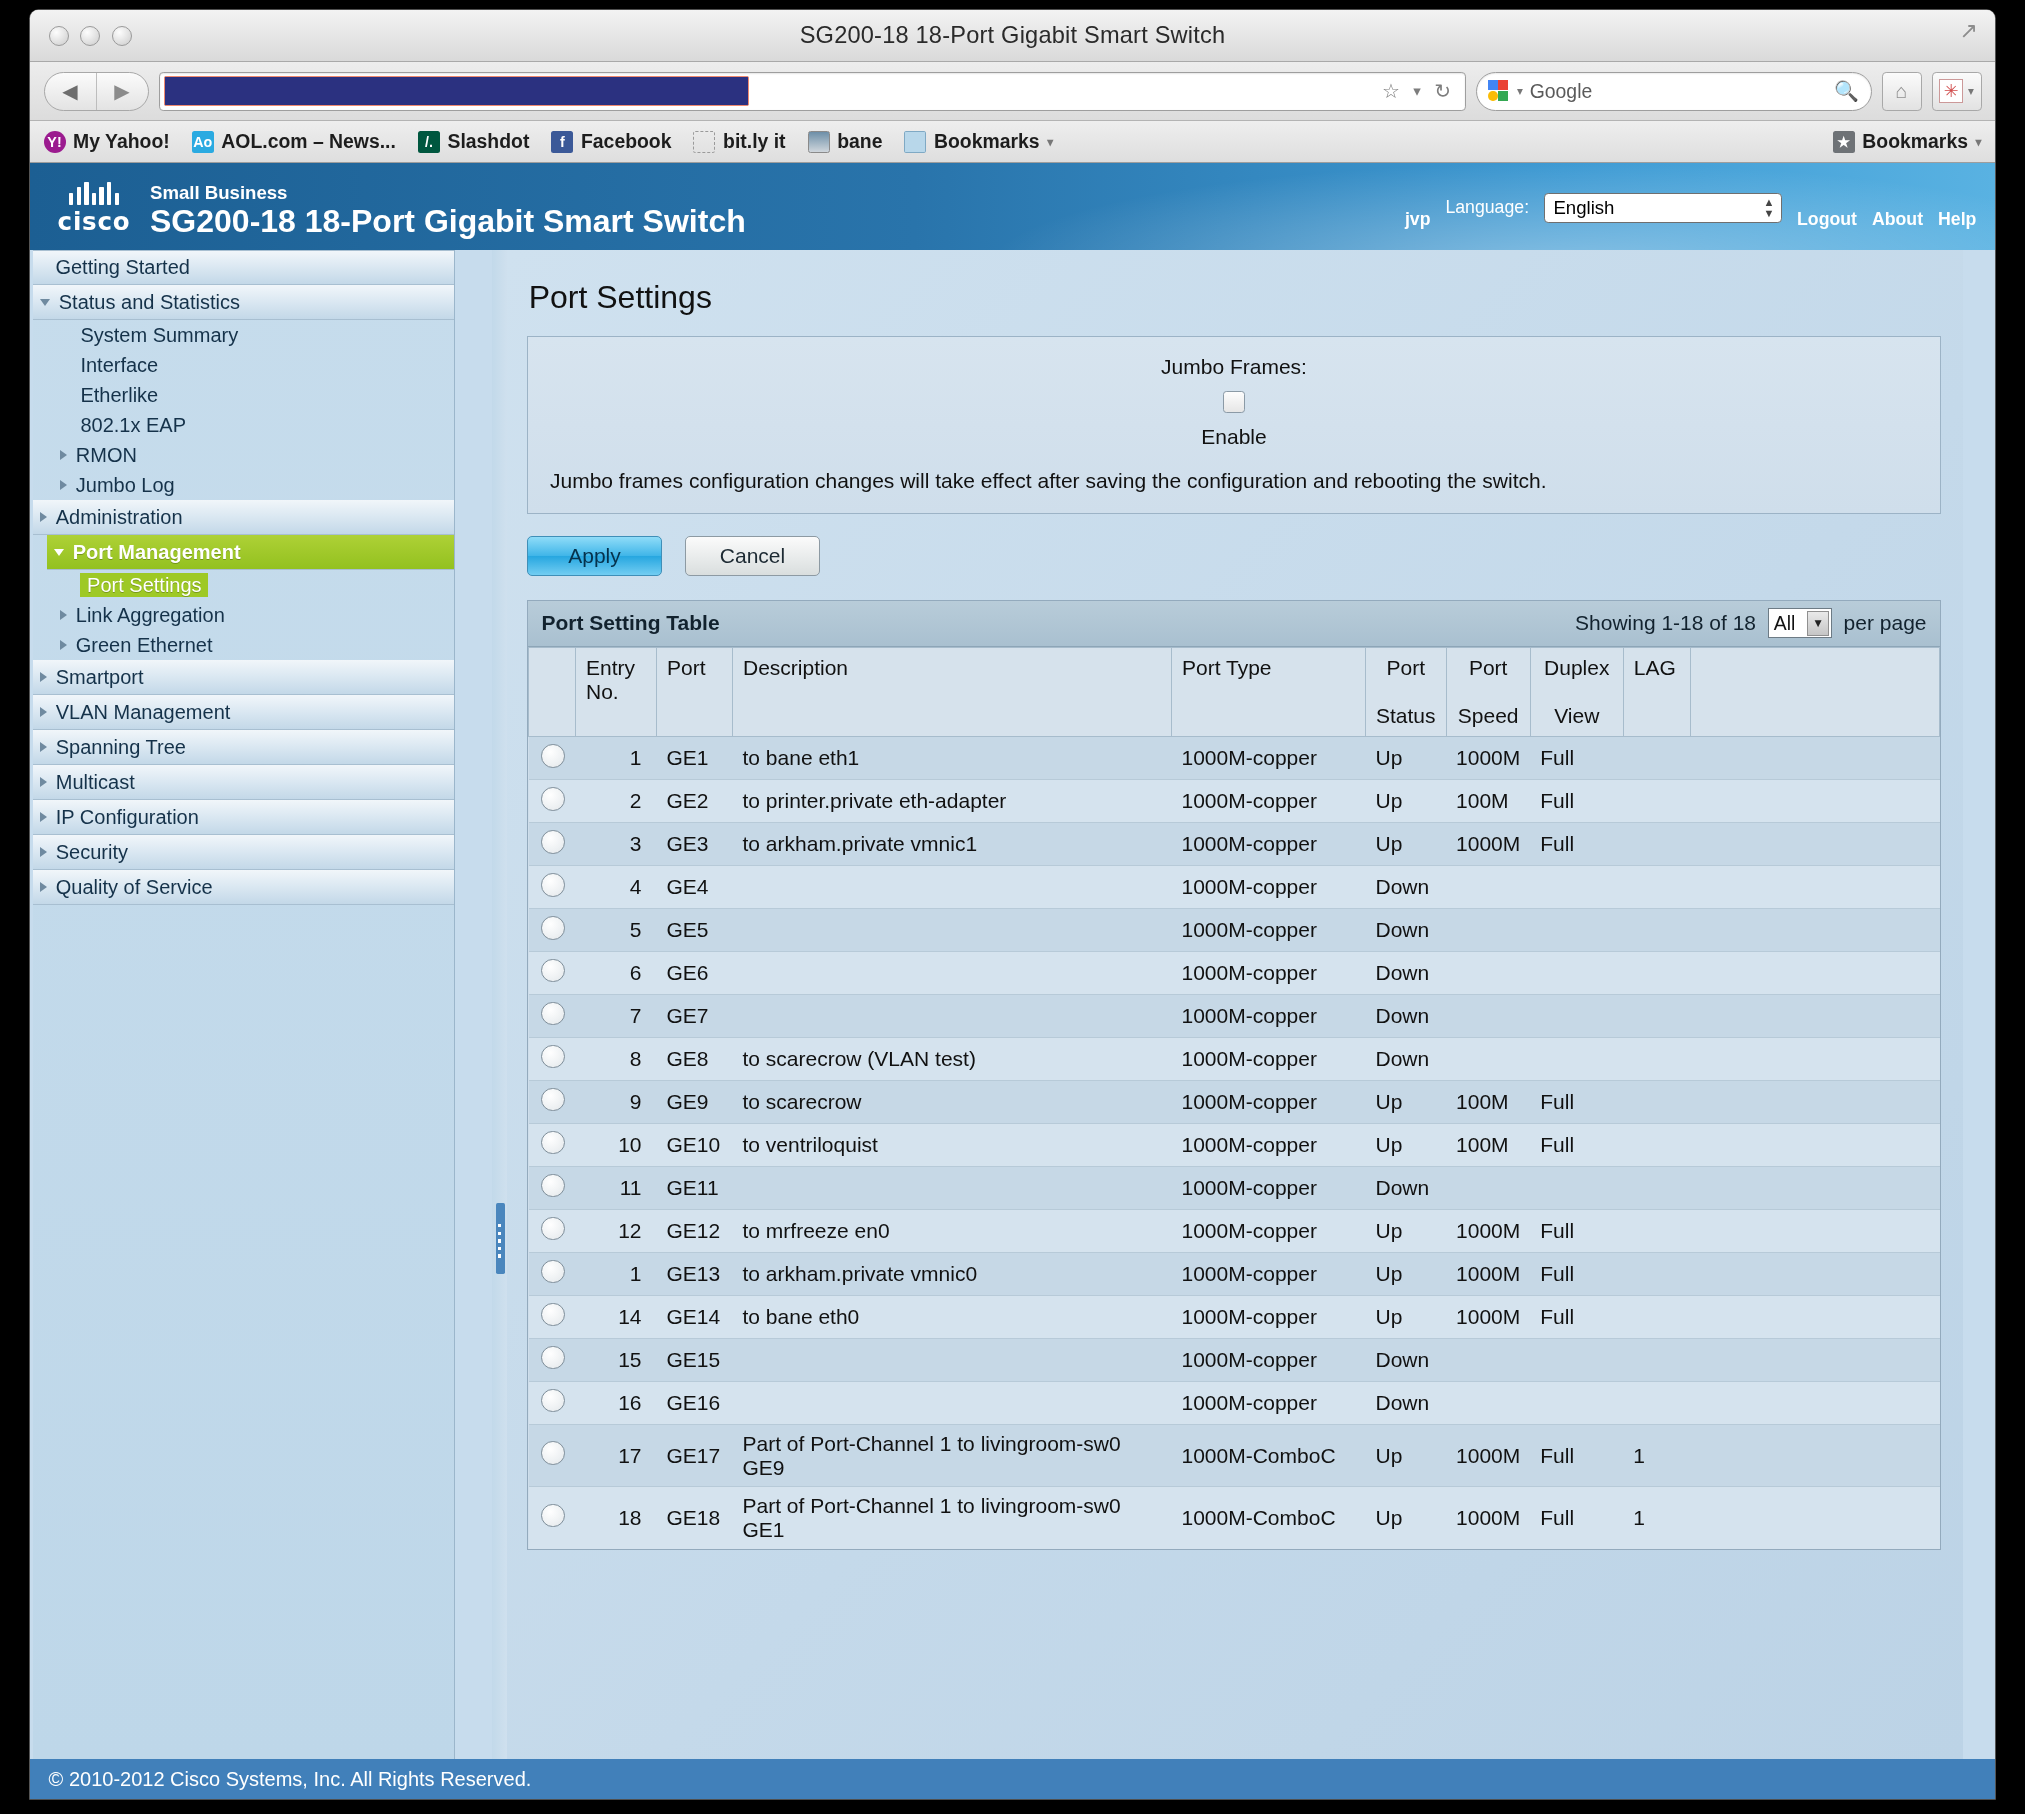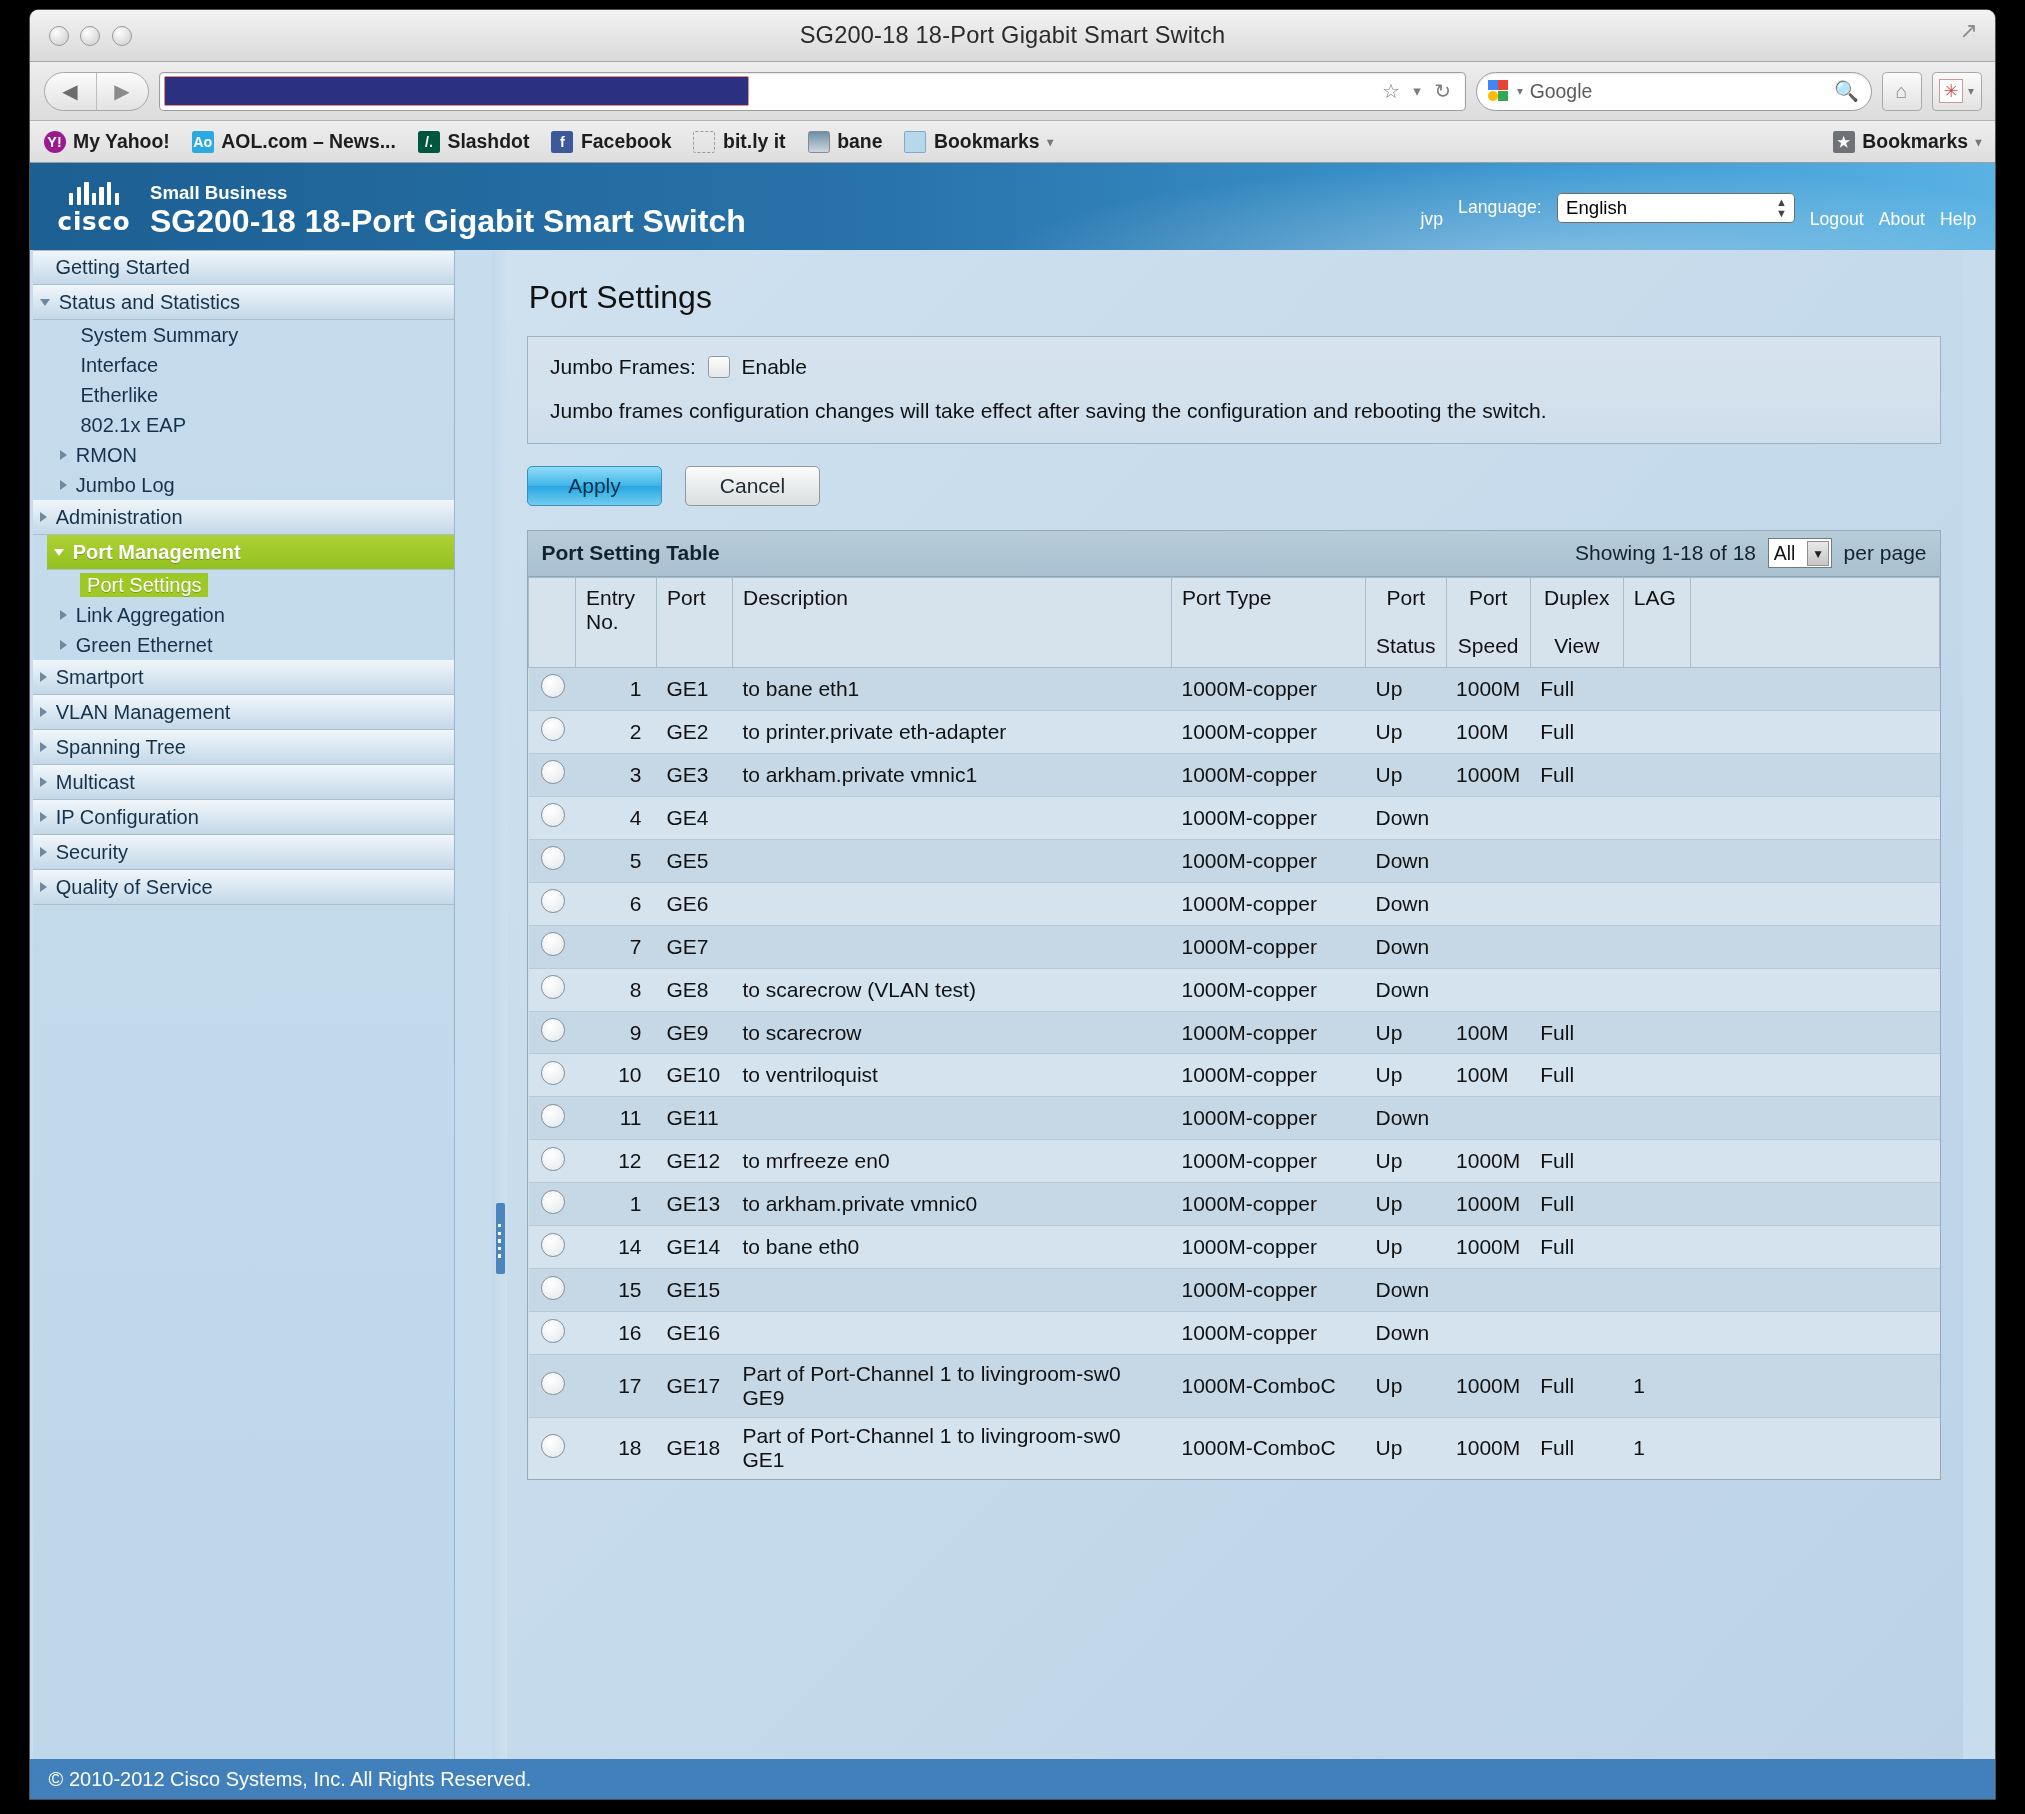--- a/index.html
+++ b/index.html
@@ -151,21 +151,21 @@
   }
   #cisco-logo {
     position:absolute; left: 22px; top: 18.6px; width: 84px; text-align:center; color:#fff;
   }
   #bars { display:flex; align-items:flex-end; justify-content:center; gap:3.4px; height:23.6px; }
   #bars i { display:block; width:4.2px; background:#fff; border-radius:0.8px; }
   #logoword { font-size: 24.5px; font-weight:bold; letter-spacing:0.8px; margin-top:1.7px; font-family:"DejaVu Sans", sans-serif;}
   #brand-small { position:absolute; left:120px; top:18.6px; color:#fff; font-size:18.6px; font-weight:bold; }
   #brand-title { position:absolute; left:120px; top:40px; color:#fff; font-size:32px; font-weight:bold; }
   #hdr-right { position:absolute; right:18.6px; top:22px; display:flex; align-items:center; gap:15px; color:#fff; font-size:17.7px; }
-  #hdr-right .link { font-weight:normal;margin-top:24px; }
+  #hdr-right .link { font-weight:bold;margin-top:24px; }
   #lang-select {
     width: 238px; height: 30px; background:#fff; border:0.8px solid #6f6f6f; border-radius:4.2px;
     display:flex; align-items:center; padding:0 8.4px; color:#000; font-size:18.6px;
     position:relative;
   }
   #lang-arrows { position:absolute; right:6.7px; top:3.4px; font-size:11px; line-height:11px; color:#444; text-align:center;}
 
   
   #body-split { position:relative; height: 1549px; }
   #sidebar {
@@ -221,21 +221,21 @@
     padding: 17px 22px 0 20px;
   }
   #page-title { font-size: 32px; color:#111; margin: 11.8px 0 20px 1.7px; }
 
   .panel {
     background: linear-gradient(to bottom,#d7e4ef 0%, #cfdeeb 100%);
     border: 0.8px solid #9cb3c6;
     padding: 18.6px 22px 20px 22px;
     margin-bottom: 22px;
   }
-  .row-jumbo { display:flex; align-items:center; gap:11.8px; font-size:21px; color:#111; }
+  .row-jumbo { display:flex; align-items:center; gap:11.8px; font-size:21px; color:#111;flex-direction:column; }
   .checkbox {
     width: 22px; height: 22px; background: linear-gradient(to bottom,#fdfdfd,#e6e6e6);
     border: 0.8px solid #8b9aa6; border-radius: 3.4px;
   }
   .note { font-size: 21px; color:#111; margin-top: 20px; }
 
   .btnrow { display:flex; gap:23px; margin-bottom: 23.6px; }
   .btn {
     height: 40px; min-width: 135px; padding: 0 18.6px;
     border-radius: 5px; font-size: 21px;

